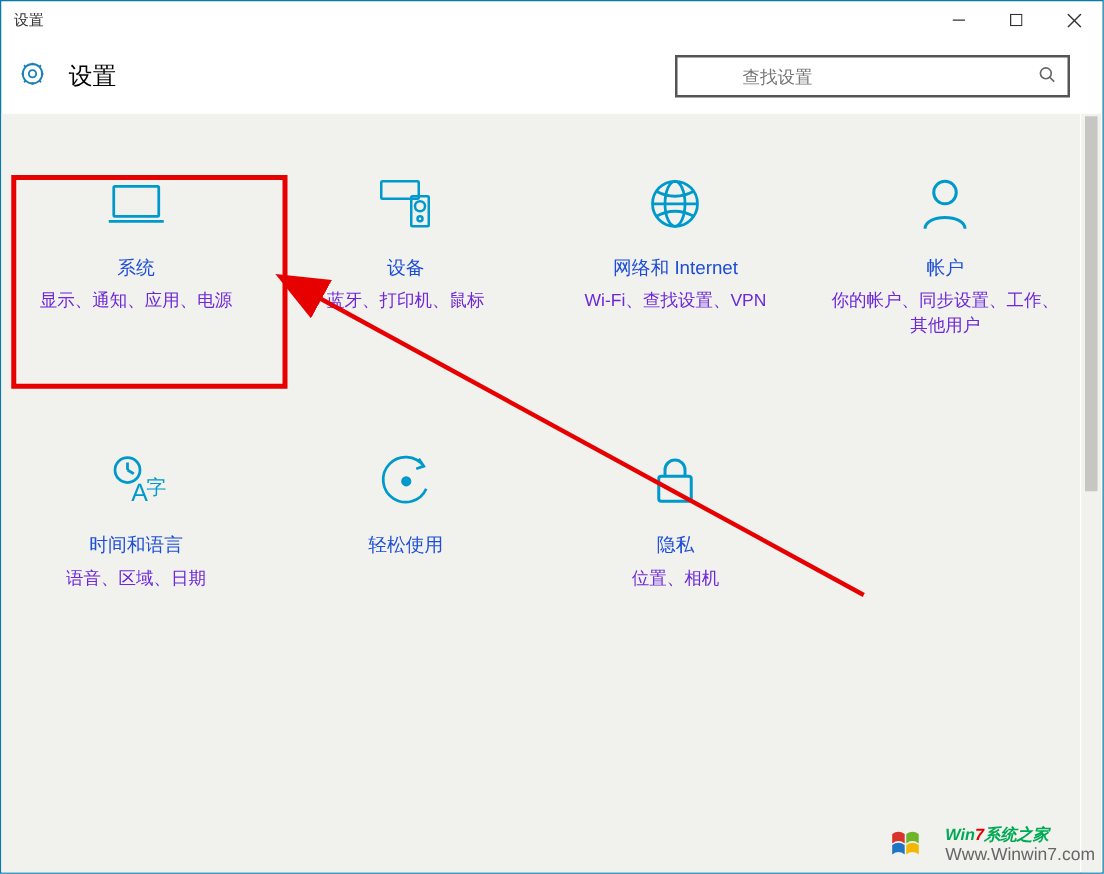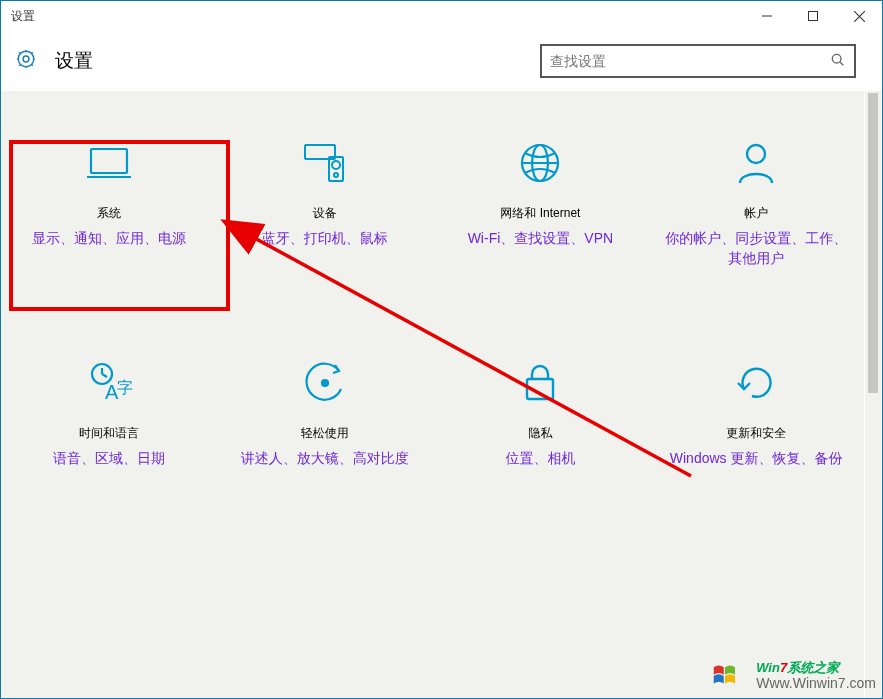--- a/index.html
+++ b/index.html
@@ -24,20 +24,21 @@
   .header-left { display: flex; align-items: center; gap: 18px; }
   .gear { width: 22px; height: 22px; color: #1a80b6; }
   .app-title { font-size: 19px; color: #000; }
   .search-box {
     width: 316px; height: 34px; border: 2px solid #555; display: flex; align-items: center;
     padding: 0 8px; color: #666; font-size: 14px;
   }
   .search-box input {
     flex: 1; border: none; outline: none; background: transparent; font-size: 14px; color: #0f172a;
     font-family: inherit;
+    margin-left: 44px;
   }
   .search-box .sicon { color: #666; }
 
   .content {
     position: absolute; top: 90px; bottom: 0; left: 0; right: 18px; overflow: hidden;
     background: #f1f1ee;
   }
   .scroll-track {
     position: absolute; top: 90px; bottom: 0; right: 1px; width: 16px; background: #f1f1ee;
   }
@@ -50,21 +51,21 @@
     display: grid;
     grid-template-columns: repeat(4, 1fr);
     column-gap: 0; row-gap: 90px;
     justify-items: center;
   }
   .tile {
     width: 200px; text-align: center; cursor: pointer;
     display: flex; flex-direction: column; align-items: center;
   }
   .tile .ticon { width: 48px; height: 48px; margin-bottom: 18px; color: #0099cc; stroke: #0099cc; }
-  .tile .ttitle { font-size: 12px; color: #000000; margin-bottom: 6px; }
+  .tile .ttitle { font-size: 15px; color: #1d4ed8; margin-bottom: 6px; }
   .tile .tdesc { font-size: 14px; color: #6d28d9; line-height: 1.45; padding: 0 6px; }
 
   .highlight-box {
     position: absolute; border: 4px solid #e60000; pointer-events: none;
     left: 8px; top: 139px; width: 221px; height: 171px;
   }
   .arrow-svg { position: absolute; left: 0; top: 0; width: 883px; height: 699px; pointer-events: none; }
 
   .watermark {
     position: absolute; right: 6px; bottom: 6px; display: flex; align-items: center; gap: 16px;
@@ -198,44 +199,33 @@
 
     <div class="tile">
       <span class="ticon">
         <svg viewBox="0 0 48 48" fill="none" stroke="currentColor" stroke-width="2.2">
           <path d="M38 12 A18 18 0 1 0 40 30"></path>
           <polyline points="34,6 38,12 32,14"></polyline>
           <circle cx="24" cy="24" r="3" fill="currentColor"></circle>
         </svg>
       </span>
       <div class="ttitle">轻松使用</div>
-      <div class="tdesc">讲述人、放大镜、高对比度</div>
     </div>
 
     <div class="tile">
       <span class="ticon">
         <svg viewBox="0 0 48 48" fill="none" stroke="currentColor" stroke-width="2.4">
           <rect x="11" y="20" width="26" height="20" rx="2"></rect>
           <path d="M16 20 v-5 a8 8 0 0 1 16 0 v5"></path>
         </svg>
       </span>
       <div class="ttitle">隐私</div>
       <div class="tdesc">位置、相机</div>
     </div>
 
-    <div class="tile">
-      <span class="ticon">
-        <svg viewBox="0 0 48 48" fill="none" stroke="currentColor" stroke-width="2.4">
-          <path d="M12 30 A14 14 0 1 1 20 37"></path>
-          <polyline points="6,24 12,30 18,24"></polyline>
-        </svg>
-      </span>
-      <div class="ttitle">更新和安全</div>
-      <div class="tdesc">Windows 更新、恢复、备份</div>
-    </div>
 
   </div>
 </div>
 
 <div class="highlight-box"></div>
 <svg class="arrow-svg">
   <defs>
     <marker id="arrowhead" markerWidth="12" markerHeight="10" refX="2" refY="5" orient="auto">
       <polygon points="0 0, 12 5, 0 10" fill="#e60000"></polygon>
     </marker>

